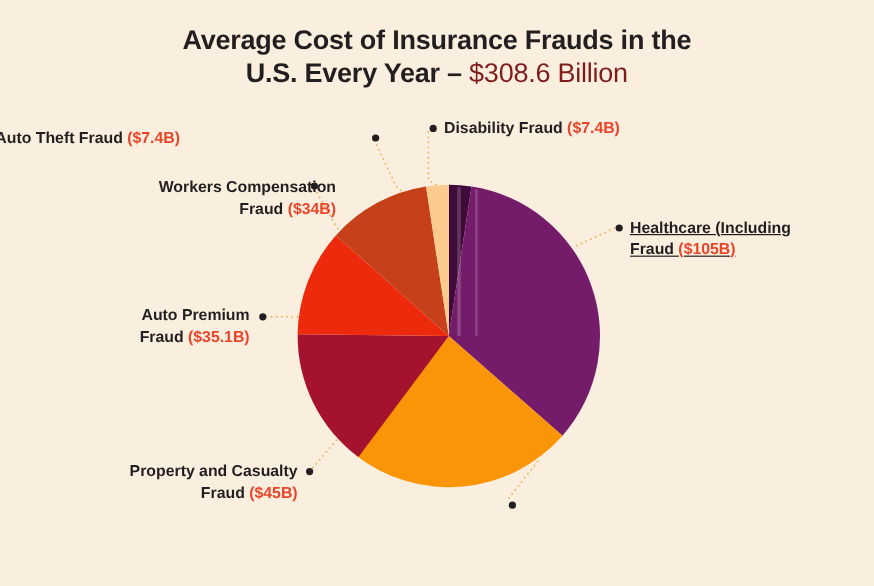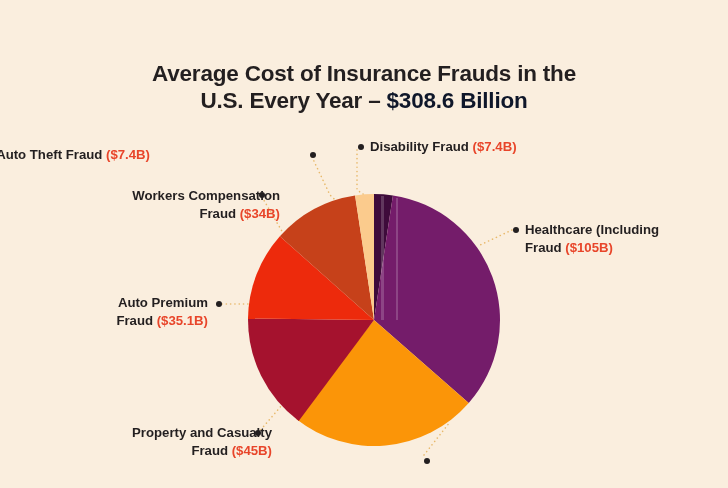--- a/index.html
+++ b/index.html
@@ -12,42 +12,41 @@
     background: #faeede;
     font-family: "Liberation Sans", sans-serif;
     overflow: hidden;
     position: relative;
   }
   #infographic {
     position: absolute;
     inset: 0;
     width: 728px;
     height: 376px;
-    margin-top: 40px;
   }
 
   
   .title-block {
     position: absolute;
     left: 0;
     top: 20px;
     width: 728px;
     text-align: center;
     line-height: 1.22;
   }
   .title-line {
     font-size: 22.5px;
     font-weight: bold;
     color: #231f20;
     letter-spacing: -0.2px;
     white-space: nowrap;
   }
   .title-amount {
-    color: #0f172a;
-    font-weight: bold;
+    color: #7f1d1d;
+    font-weight: normal;
   }
 
   
   .pie-wrap {
     position: absolute;
     left: 248px;
     top: 154px;
     width: 252px;
     height: 252px;
   }
@@ -157,26 +156,26 @@
     <div><span>Fraud </span><span class="val">($34B)</span></div>
   </div>
 
   <span class="dot" style="left:216px; top:261px;"></span>
   <div class="label left" style="right:520px; top:254px;">
     <div>Auto Premium</div>
     <div><span>Fraud </span><span class="val">($35.1B)</span></div>
   </div>
 
   <span class="dot" style="left:255px; top:390px;"></span>
-  <div class="label left" style="right:456px; top:384px;">
+  <div class="label left" style="right:480px; top:384px;">
     <div>Property and Casualty</div>
     <div><span>Fraud </span><span class="val">($45B)</span></div>
   </div>
 
   <span class="dot" style="left:424px; top:418px;"></span>
 
   <span class="dot" style="left:513px; top:187px;"></span>
-  <div class="label right" style="left:525px; top:181px;">
+  <div class="label right" style="left:525px; top:181px;text-decoration:underline;">
     <div>Healthcare (Including</div>
     <div><span>Fraud </span><span class="val">($105B)</span></div>
   </div>
 
 </div>
 
 </body></html>

